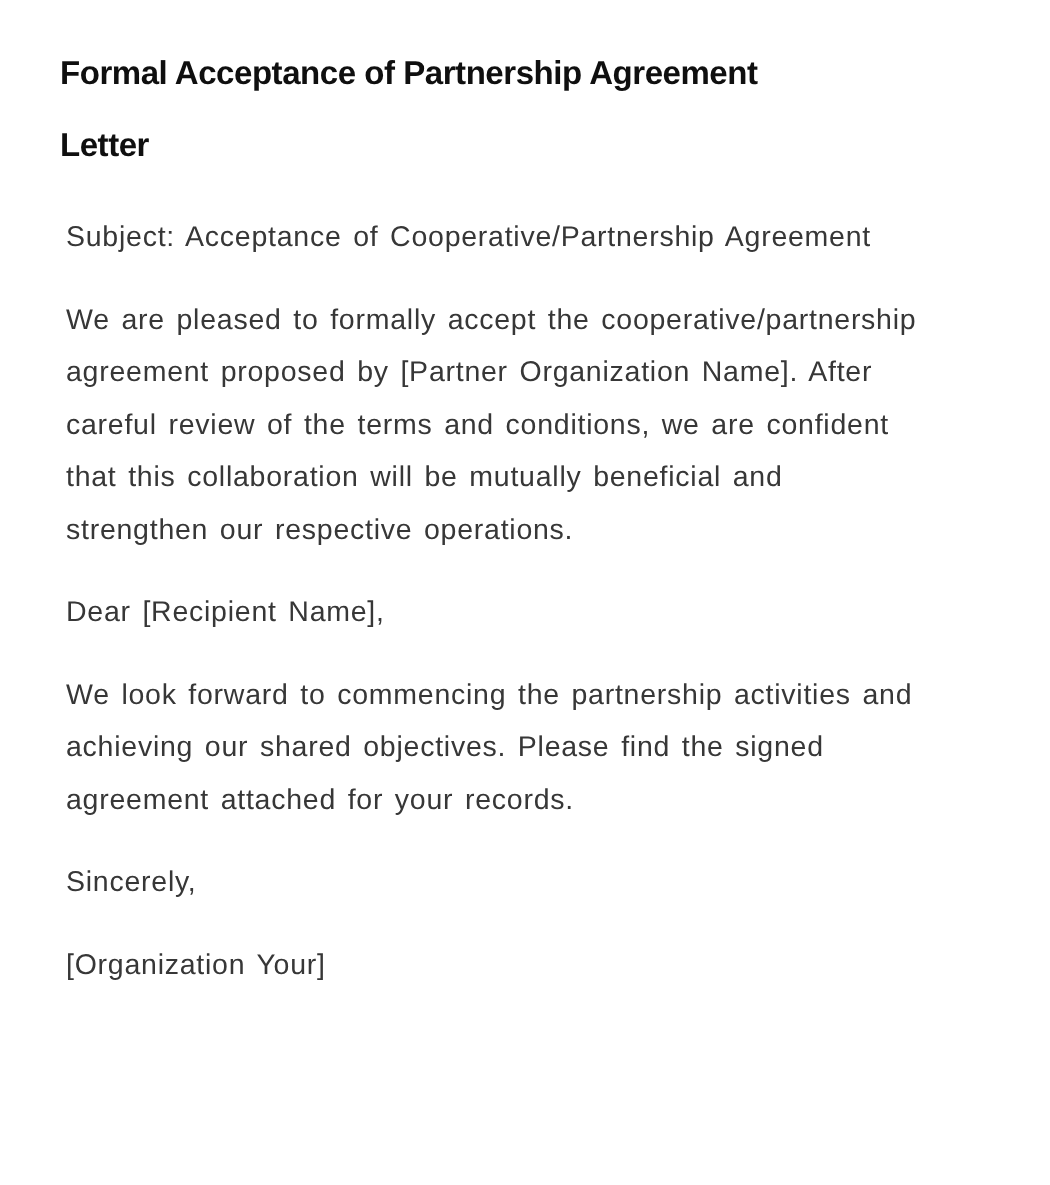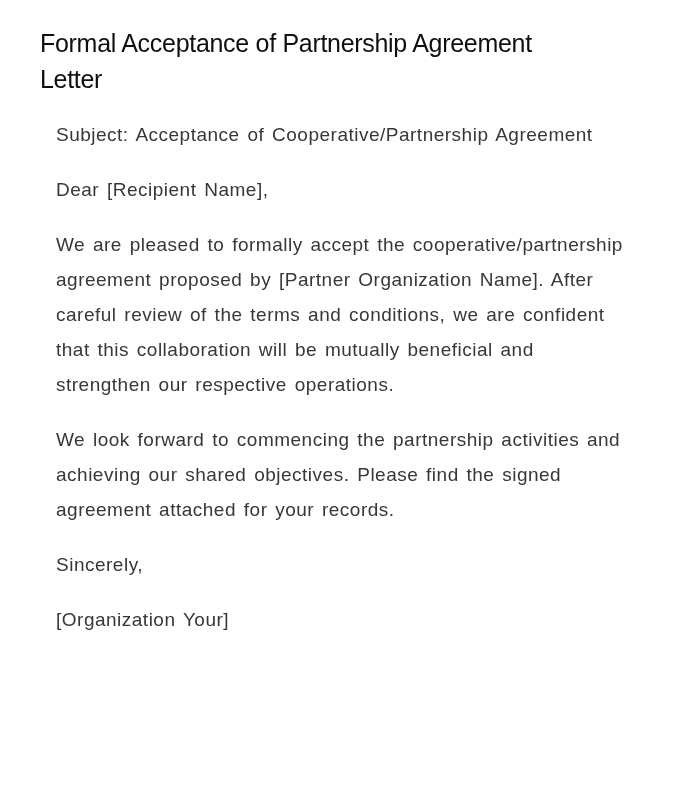--- a/index.html
+++ b/index.html
@@ -11,54 +11,54 @@
     position: relative;
     width: 700px;
     min-height: 790px;
     box-sizing: border-box;
     background: var(--background, #ffffff);
     padding: 25px 40px 40px 40px;
     font-family: "Liberation Sans", "DejaVu Sans", sans-serif;
   }
   .doc-title {
     margin: 0 0 16px 0;
-    font-size: 25px;
-    line-height: 36px;
-    font-weight: 400;
+    font-size: 22px;
+    line-height: 48px;
+    font-weight: 700;
     letter-spacing: -0.3px;
     color: var(--title-text, #0f0f0f);
     white-space: pre-line;
   }
   .body-text {
-    margin: 20px 16px;
+    margin: 20px 4px;
     font-size: 19px;
     line-height: 35px;
     letter-spacing: 0.5px;
     word-spacing: 2px;
     font-weight: 400;
     color: var(--body-text, #373737);
     white-space: pre-line;
   }
 </style>
 </head>
 <body>
 
 <main class="page">
   <h1 class="doc-title">Formal Acceptance of Partnership Agreement
 Letter</h1>
 
   <p class="body-text">Subject: Acceptance of Cooperative/Partnership Agreement</p>
 
-  <p class="body-text">Dear [Recipient Name],</p>
-
   <p class="body-text">We are pleased to formally accept the cooperative/partnership
 agreement proposed by [Partner Organization Name]. After
 careful review of the terms and conditions, we are confident
 that this collaboration will be mutually beneficial and
 strengthen our respective operations.</p>
+
+  <p class="body-text">Dear [Recipient Name],</p>
 
   <p class="body-text">We look forward to commencing the partnership activities and
 achieving our shared objectives. Please find the signed
 agreement attached for your records.</p>
 
   <p class="body-text">Sincerely,</p>
 
 
 
   <p class="body-text">[Organization Your]</p>

